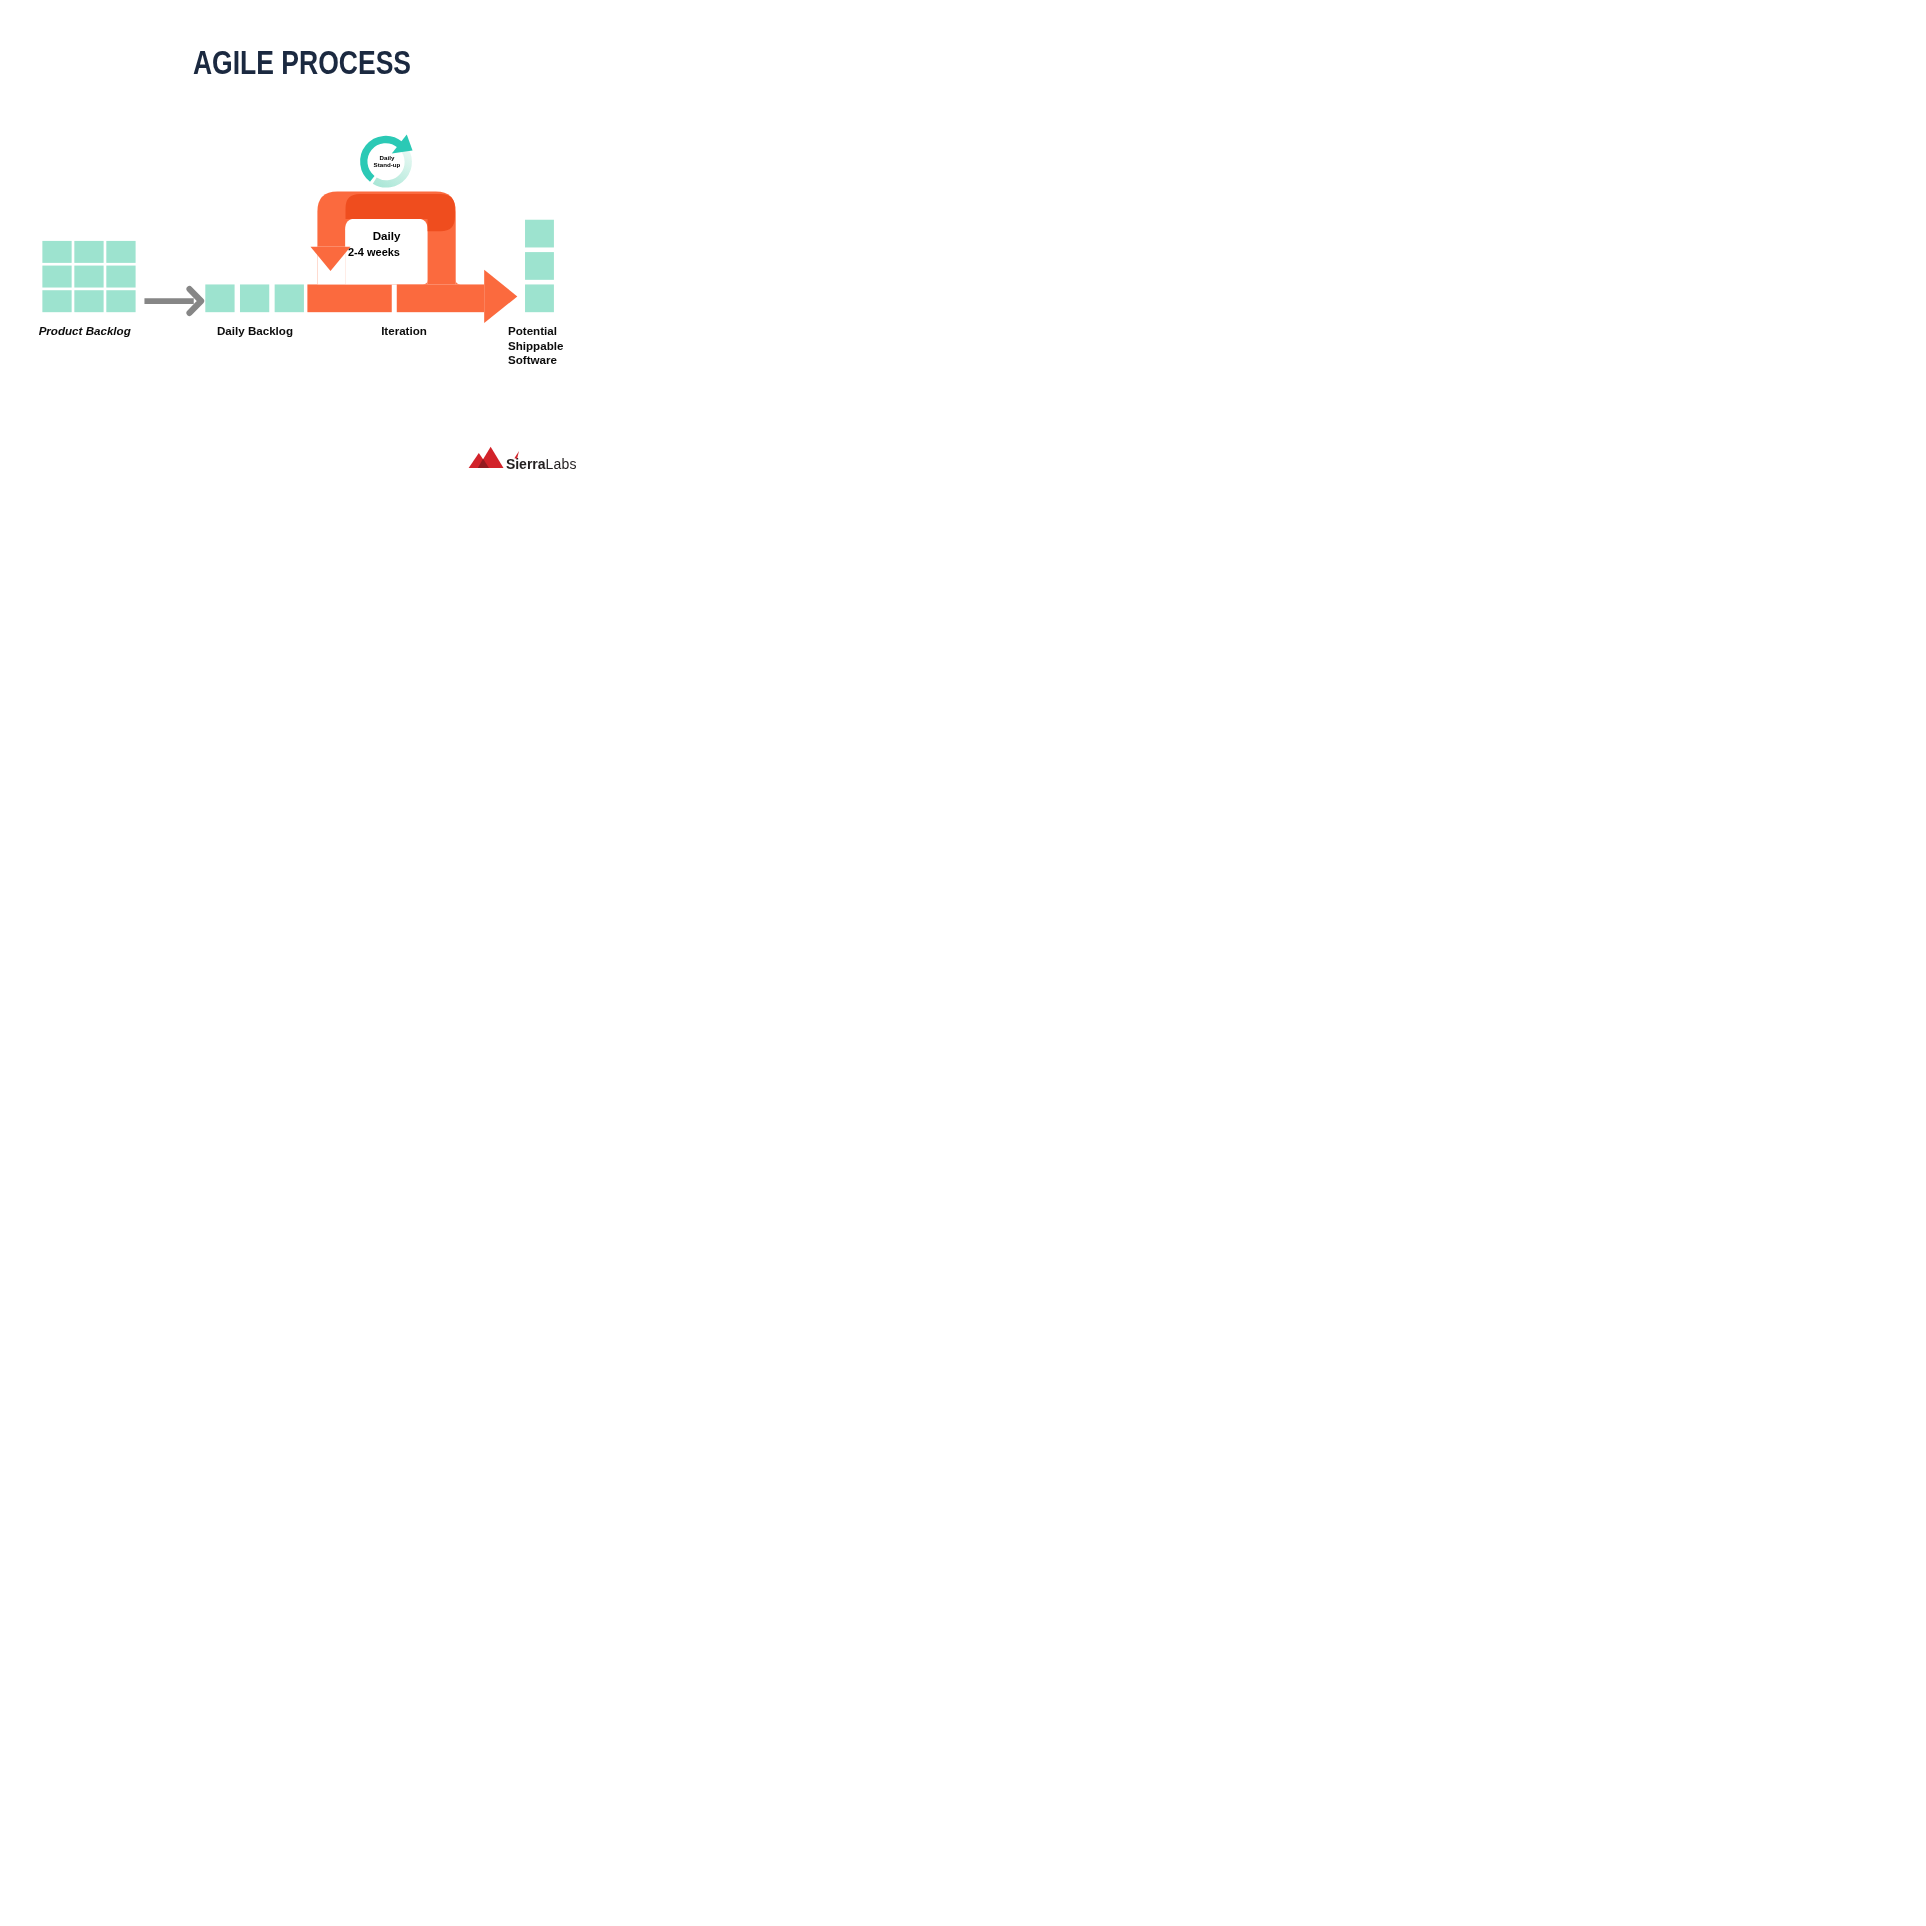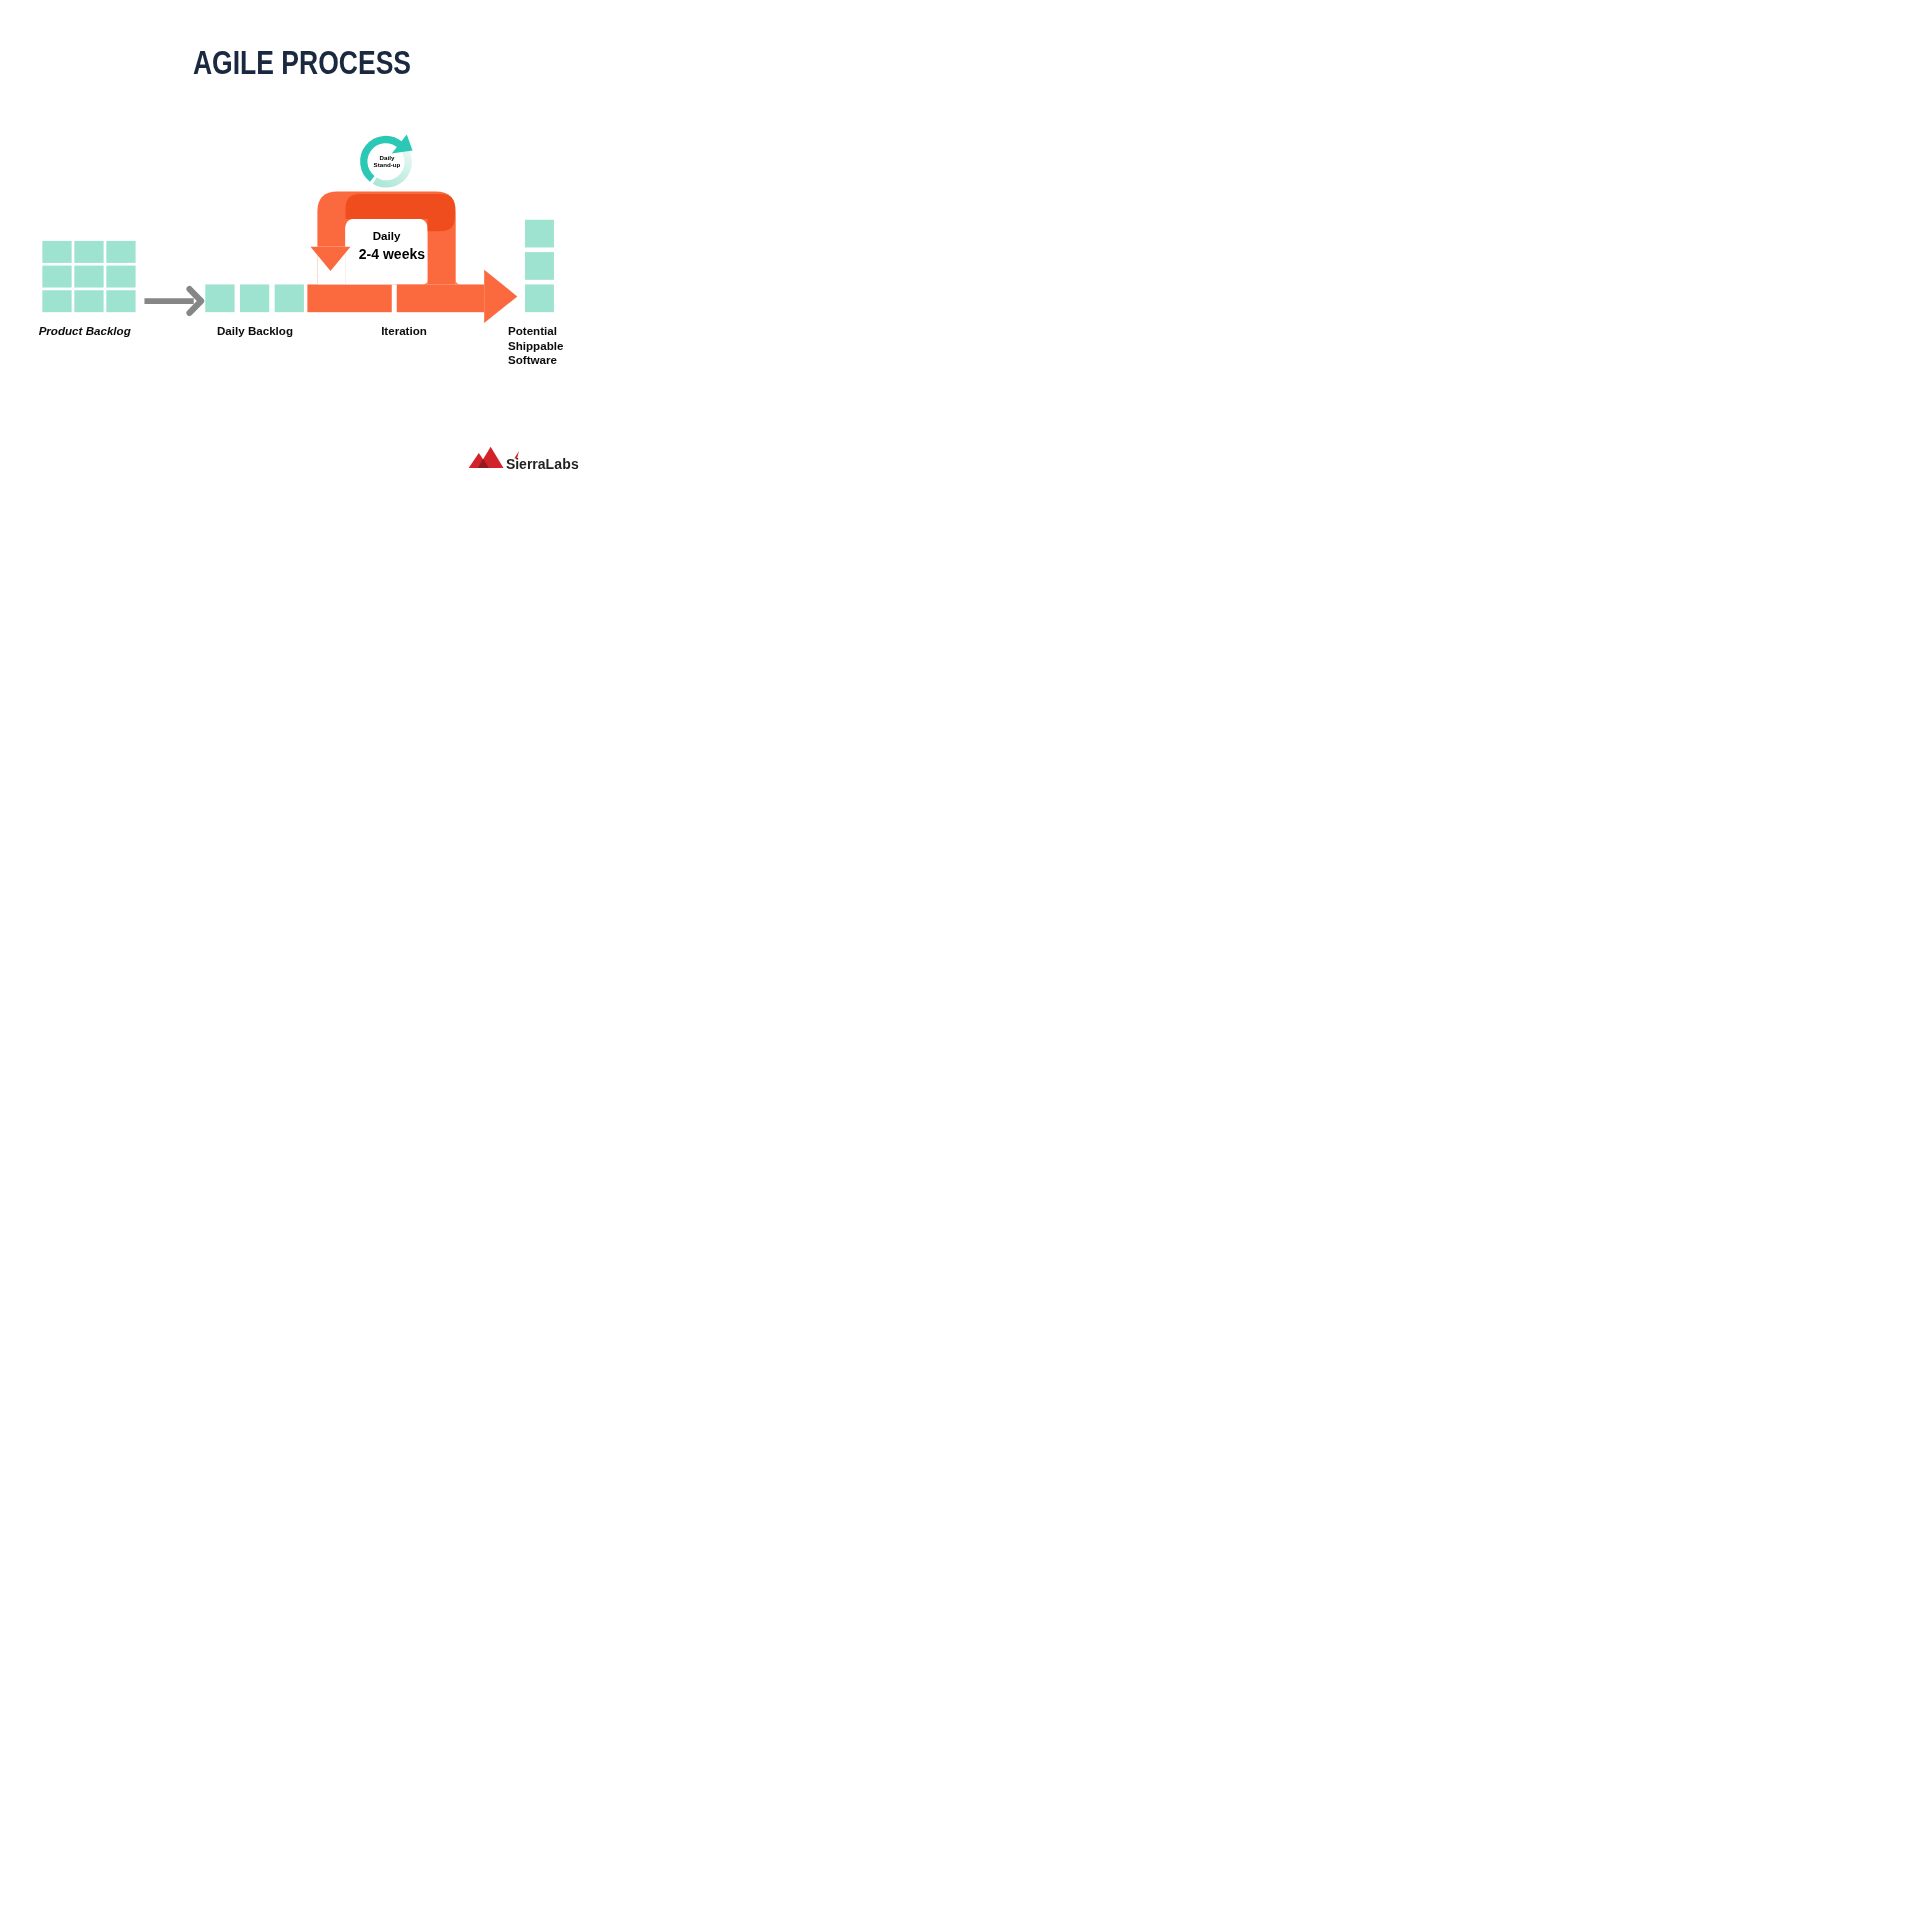--- a/index.html
+++ b/index.html
@@ -18,40 +18,40 @@
     font-size:34px;font-weight:bold;line-height:1;color:var(--navy);
     transform:scaleX(0.78);letter-spacing:0px;white-space:nowrap;
   }
   .diagram-svg{left:0;top:0;width:604px;height:483px;}
   .cycle-label{
     left:356px;top:154px;width:62px;text-align:center;
     font-size:6.2px;font-weight:bold;line-height:7.3px;color:#000;
   }
   .sprint-label{left:348px;top:230px;width:77px;text-align:center;
     font-size:11.6px;font-weight:bold;line-height:1;color:#000;}
-  .sprint-duration{left:348px;top:247px;width:77px;text-align:right;
-    font-size:14px;font-weight:bold;line-height:1;color:#000;}
+  .sprint-duration{left:348px;top:247px;width:77px;text-align:left;
+    font-size:11px;font-weight:bold;line-height:1;color:#000;}
   .stage-label{
     top:324px;width:154px;text-align:center;
     font-size:11.6px;font-weight:bold;line-height:14.6px;color:var(--text-black);white-space:nowrap;
   }
   .stage-label.left-align{text-align:left;white-space:normal;}
   .label-product{left:7.7px;font-style:italic;}
   .label-sprint-backlog{left:178px;}
   .label-iteration{left:327px;}
   .label-potential{left:508px;width:92px;}
   .logo{
     left:467px;top:445px;height:23px;display:flex;align-items:flex-end;
   }
   .logo-text{
     font-size:14px;line-height:1;margin-bottom:-2.7px;margin-left:1.9px;white-space:nowrap;
     color:var(--logo-text);position:relative;
   }
   .logo-text .bold{font-weight:bold;}
-  .logo-text .light{font-weight:bold;letter-spacing:0.2px;margin-top:23px;}
+  .logo-text .light{font-weight:normal;letter-spacing:0.2px;margin-top:23px;}
   .logo-accent{position:absolute;left:8px;top:-5.4px;}
 </style>
 </head>
 <body>
 
 <div class="stage">
 
   <svg class="abs diagram-svg" viewBox="0 0 1568 1253">
     <defs>
       <linearGradient id="fadeTeal" gradientUnits="userSpaceOnUse" x1="1050" y1="365" x2="975" y2="480">

